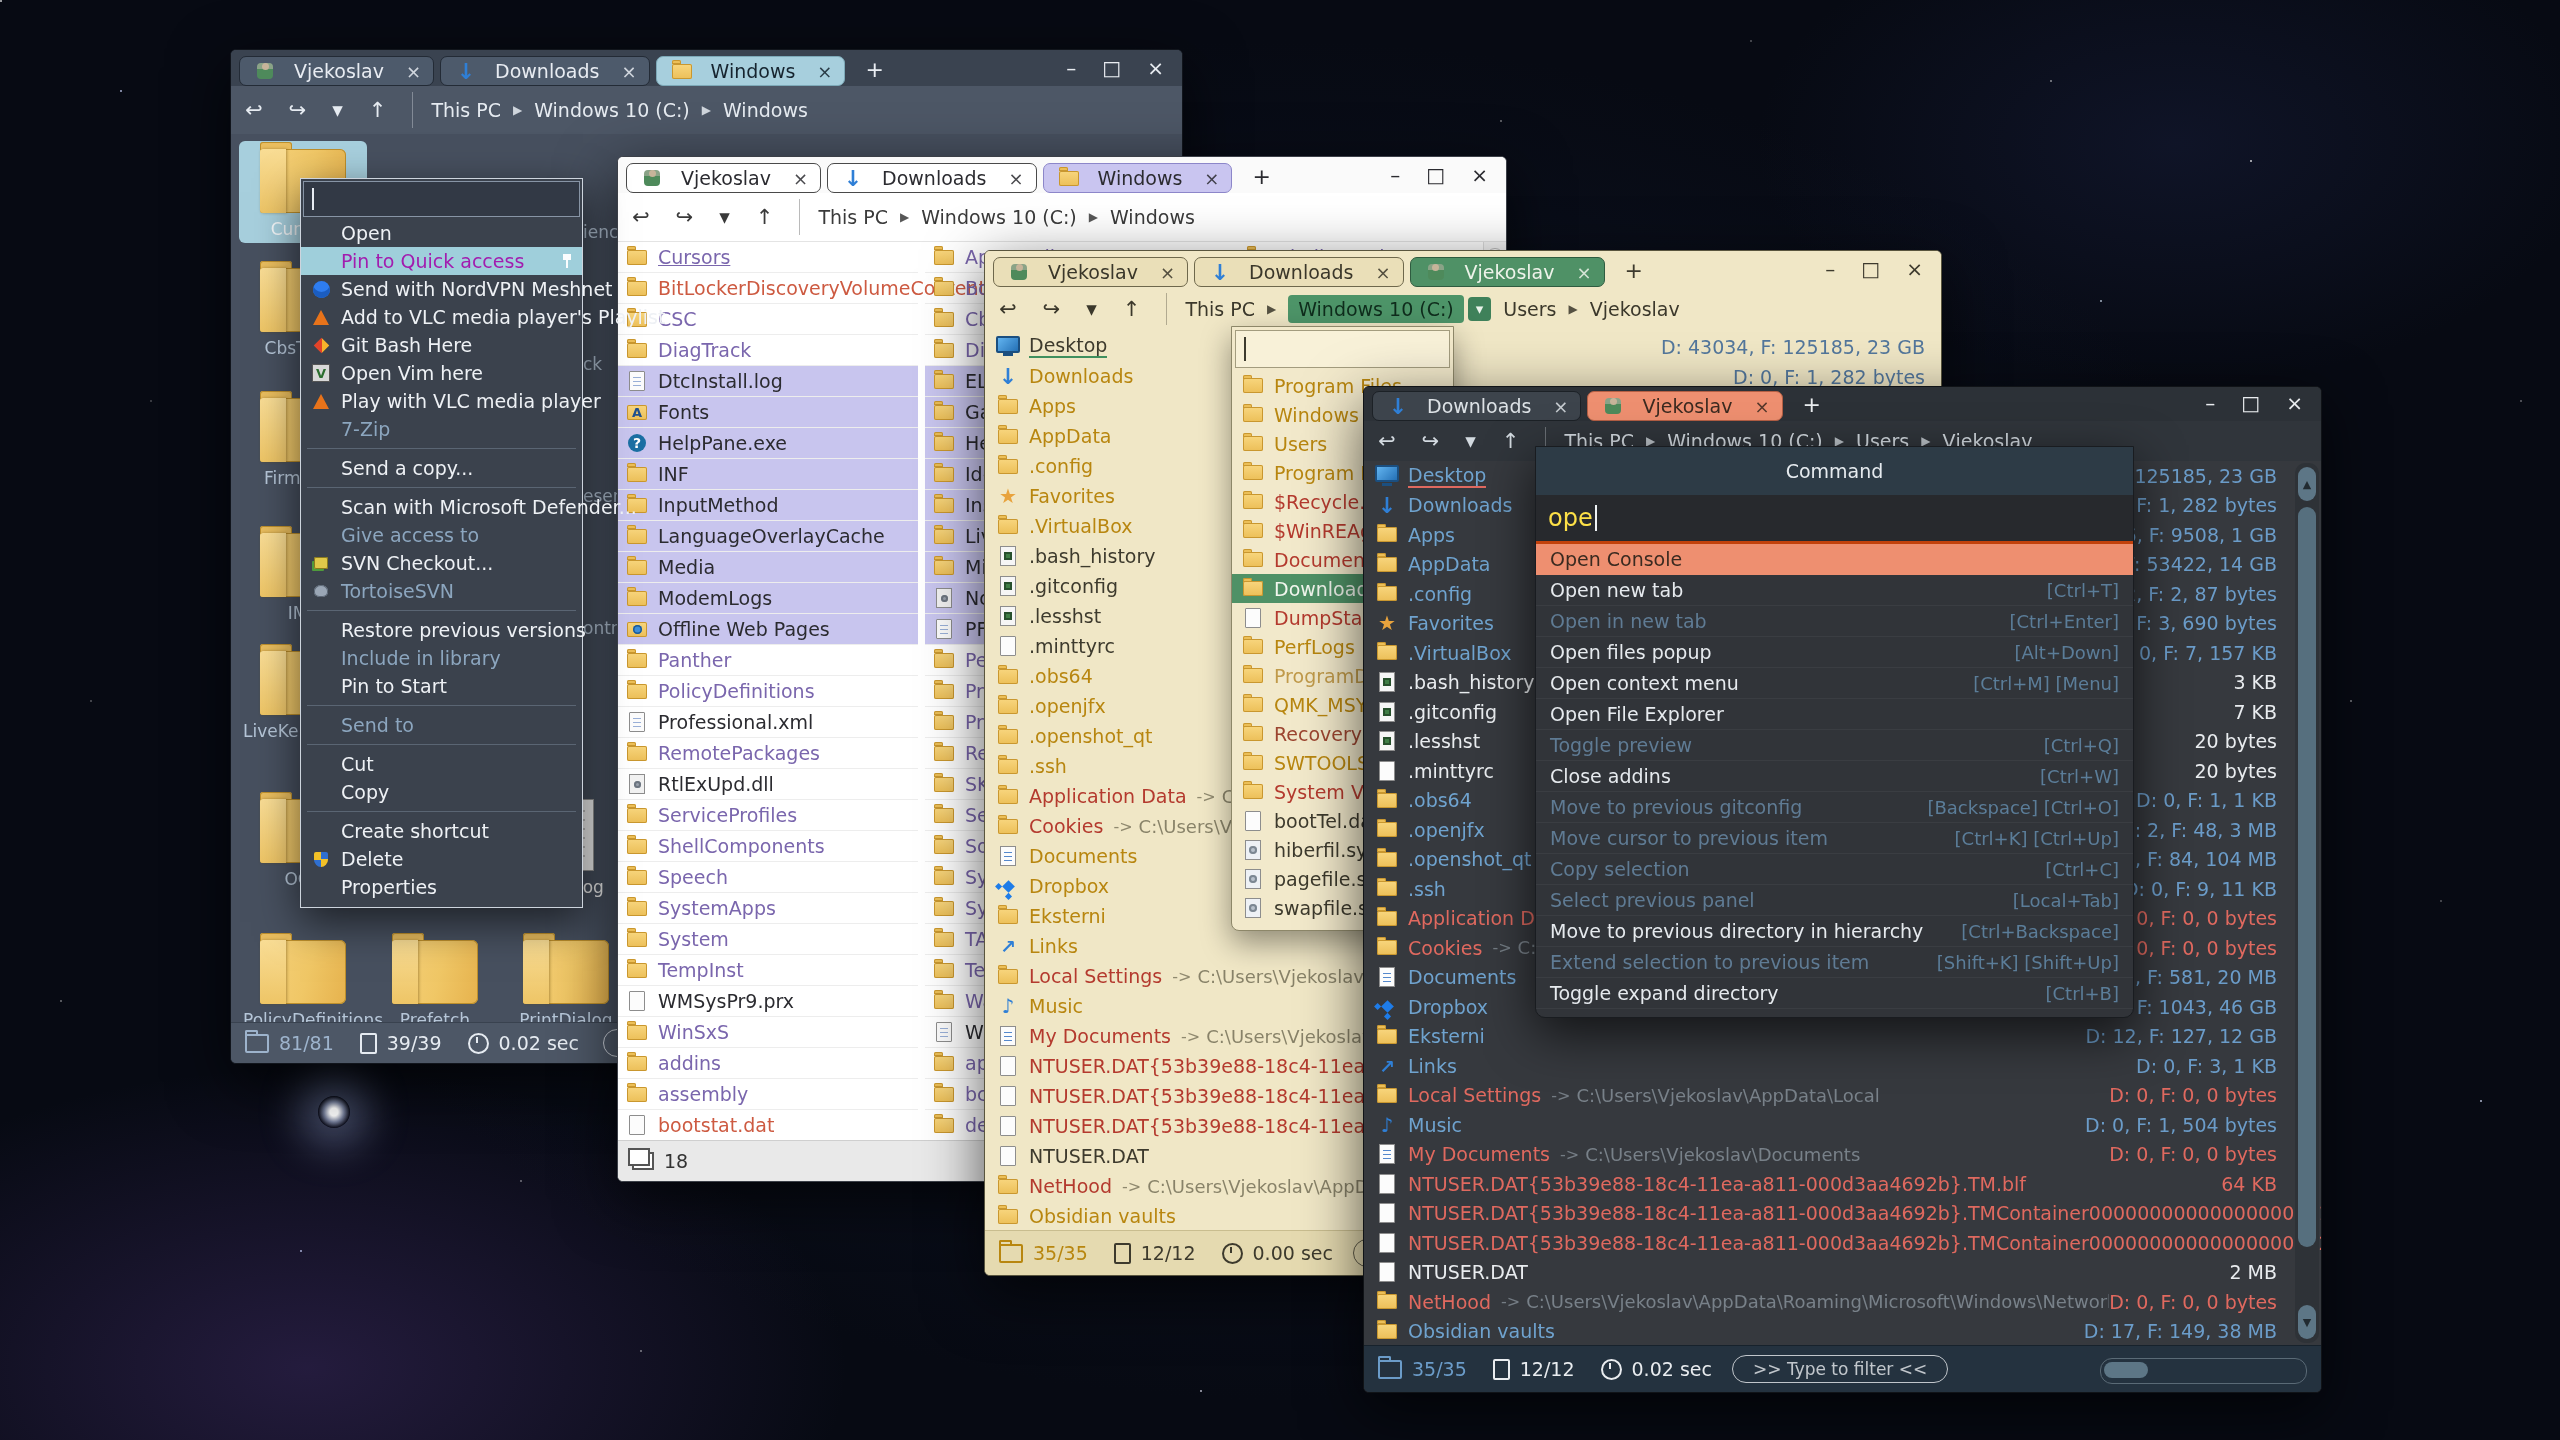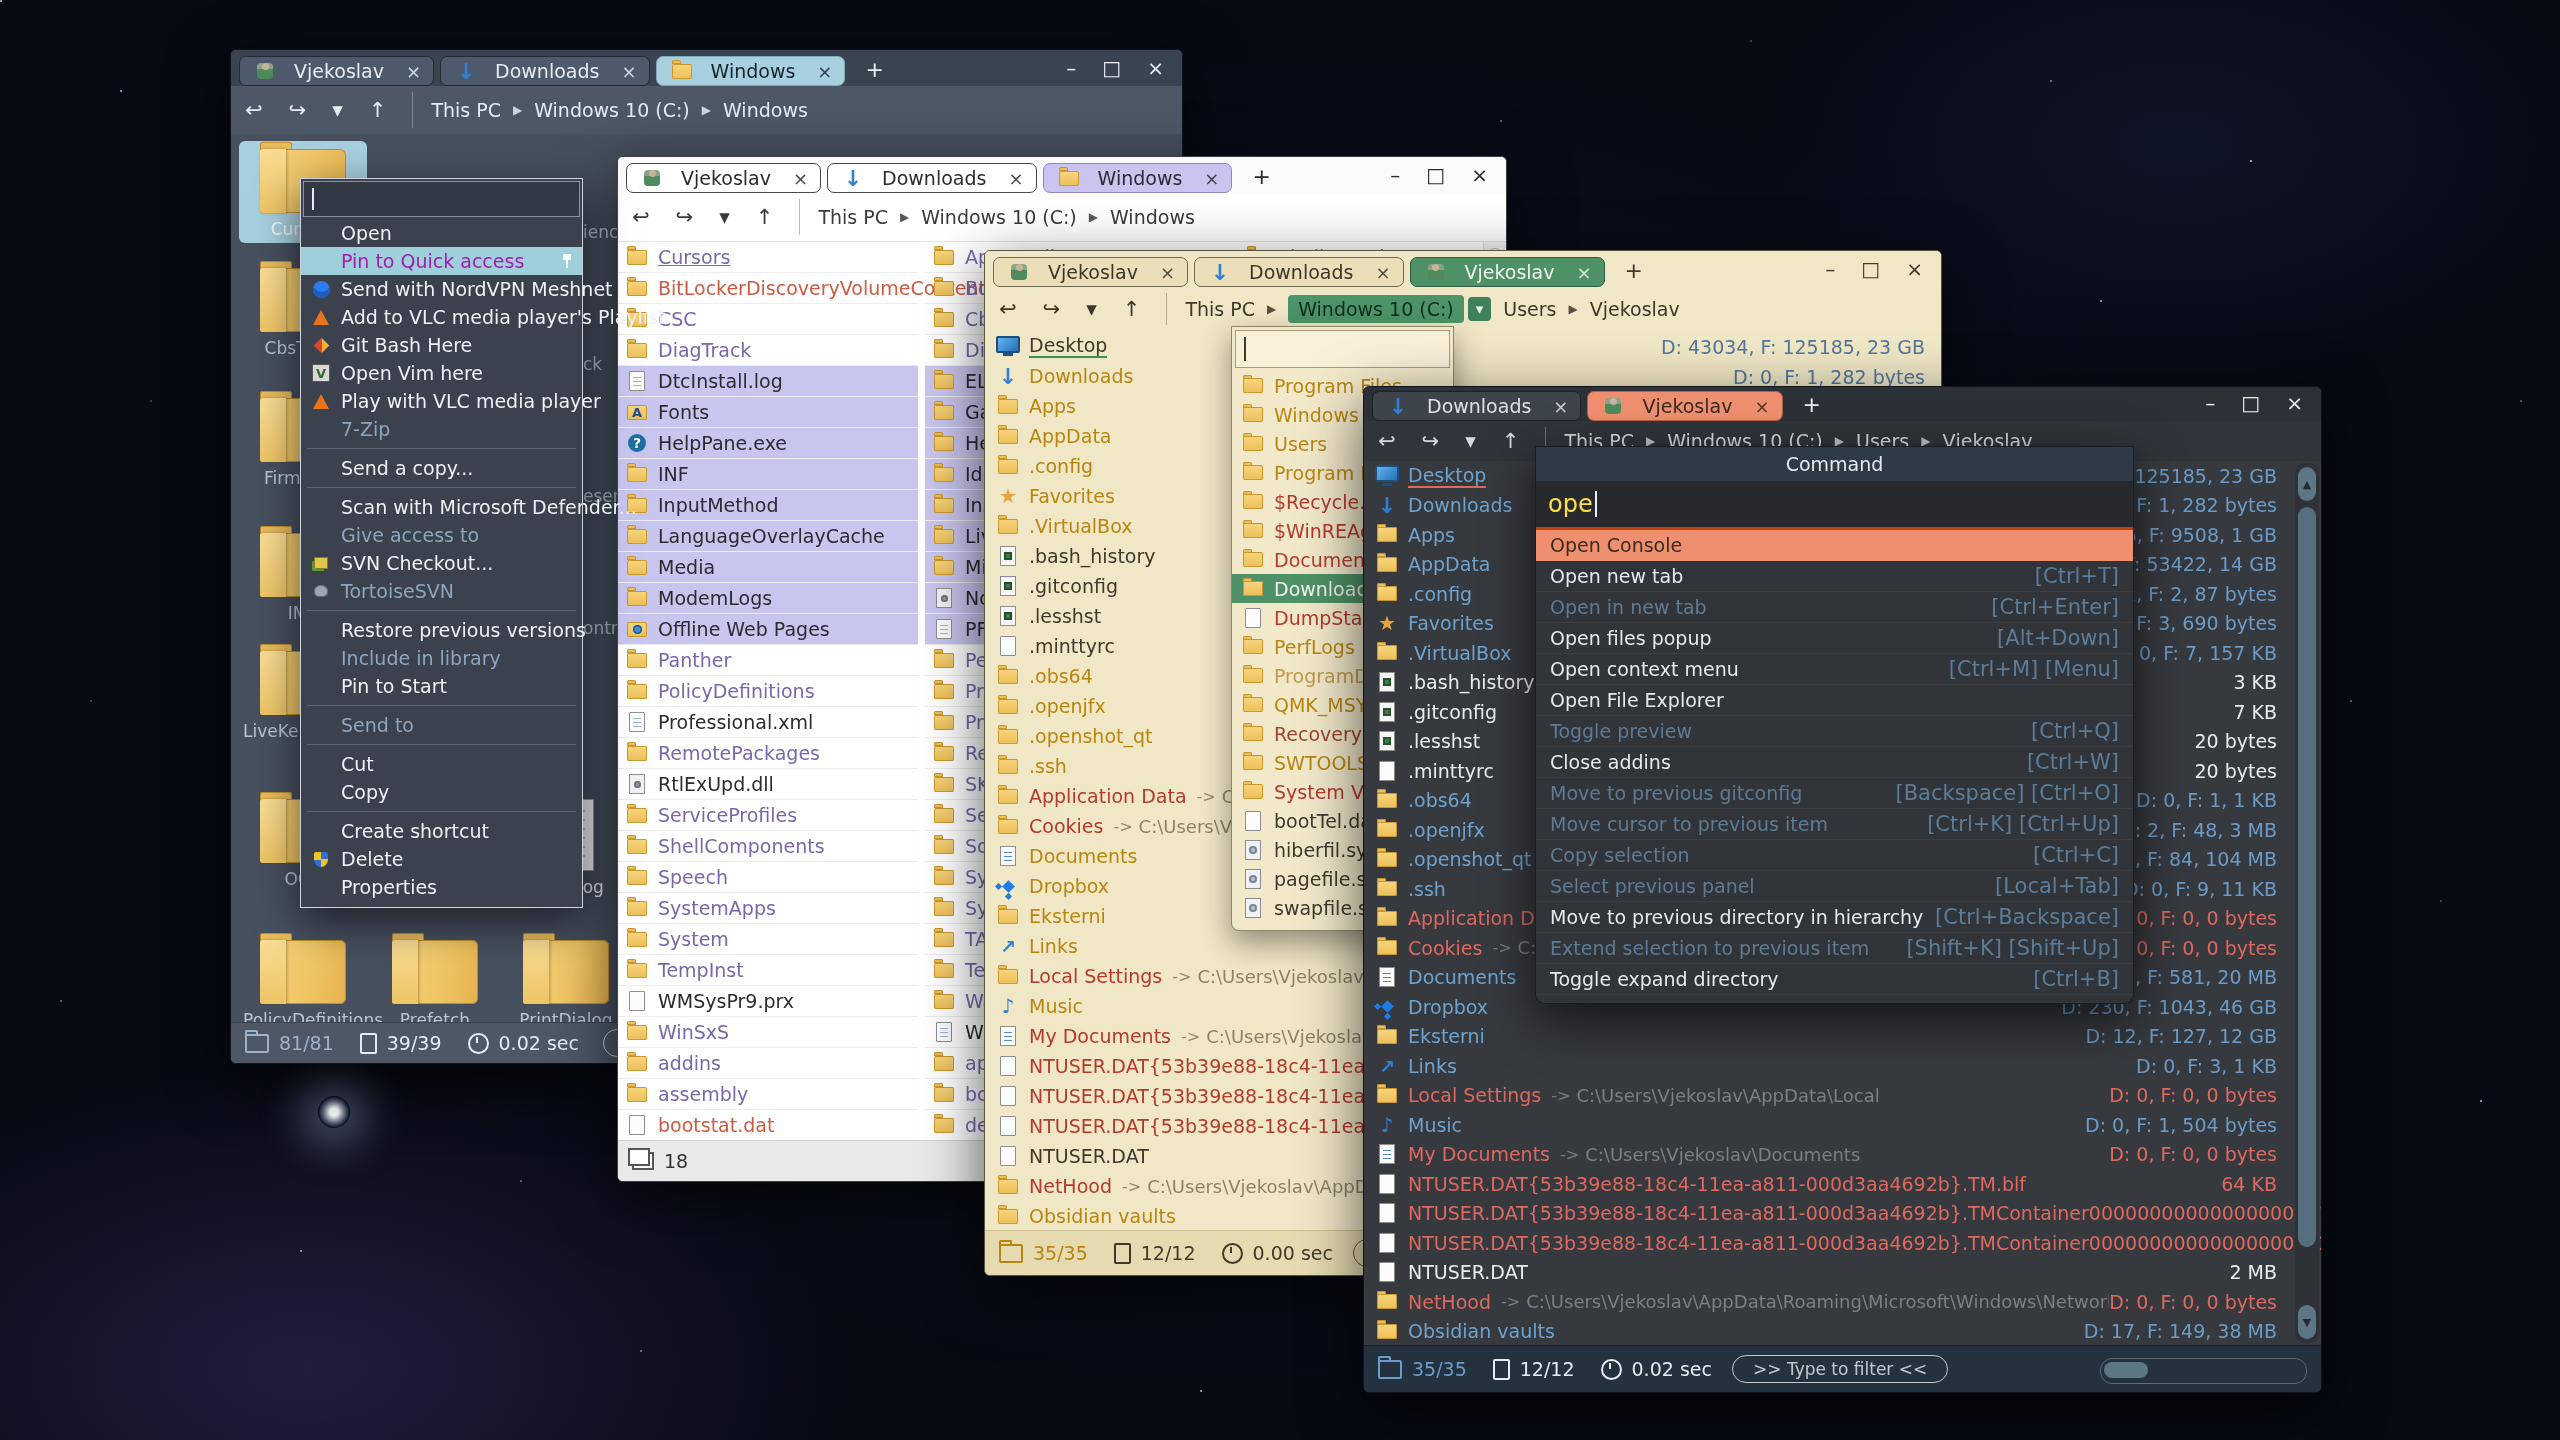--- a/index.html
+++ b/index.html
@@ -172,27 +172,27 @@
   .w4 .statusbar{background:#24323f;height:46px;border-top:1px solid #17222c;color:#e9ecef}
   .w4 .fcount{color:#6b9cc9}
   .w4scroll{position:absolute;right:2px;top:2px;bottom:2px;width:24px;background:#2e3237;border-radius:10px}
   .w4scroll .arr{position:absolute;left:3px;width:18px;height:34px;border-radius:9px;background:#5d7686;color:#222b31;font-size:11px;display:flex;align-items:center;justify-content:center}
   .w4scroll .arr.up{top:4px}.w4scroll .arr.dn{bottom:4px}
   .w4scroll .thumb{position:absolute;left:3px;top:44px;height:740px;width:18px;border-radius:9px;background:#566f7e}
   .hscroll{position:absolute;right: 14px;bottom:8px;width:205px;height:24px;border:1px solid #5a6a76;border-radius:12px}
   .hscroll .thumb{position:absolute;left:3px;top:3px;width:44px;height:16px;border-radius:9px;background:#5d7686}
   
   .palette{position:absolute;left:1535px;top:446px;width:597px;background:#313439;border:1px solid #191c20;border-radius:0 0 10px 10px;box-shadow:0 16px 50px rgba(0,0,0,.65);z-index:40;overflow:hidden;padding-bottom:8px}
-  .ptitle{height:34px;background:#2d3b46;color:#e6ebef;display:flex;align-items:center;justify-content:center;font-size:19px}
+  .ptitle{height:48px;background:#2d3b46;color:#e6ebef;display:flex;align-items:center;justify-content:center;font-size:19px}
   .pinput{height:46px;background:#27292d;border-bottom:3px solid #c2410c;display:flex;align-items:center;padding:0 12px;font-size:24px;color:#fde047}
   .pcaret{width:2px;height:26px;background:#eef2f5;margin-left:2px}
   .prow{display:flex;align-items:center;height:30px;padding:0 14px;font-size:19px;color:#e6eaee;border-bottom:1px solid #3a3d42}
   .prow.dim{color:#5f7b94}
   .prow.sel{background:#ee8f70;color:#3a2a20;border-bottom-color:#ee8f70}
-  .pkeys{margin-left:auto;color:#5b7d99;font-size:21px}
+  .pkeys{margin-left:auto;color:#5b7d99;font-size:18px}
   .prow.sel .pkeys{color:#5d4335}
 </style>
 </head>
 <body>
 
 <div class="desktop">
   <div class="stars"></div>
   <div class="glow-star"></div>
 </div>
 

